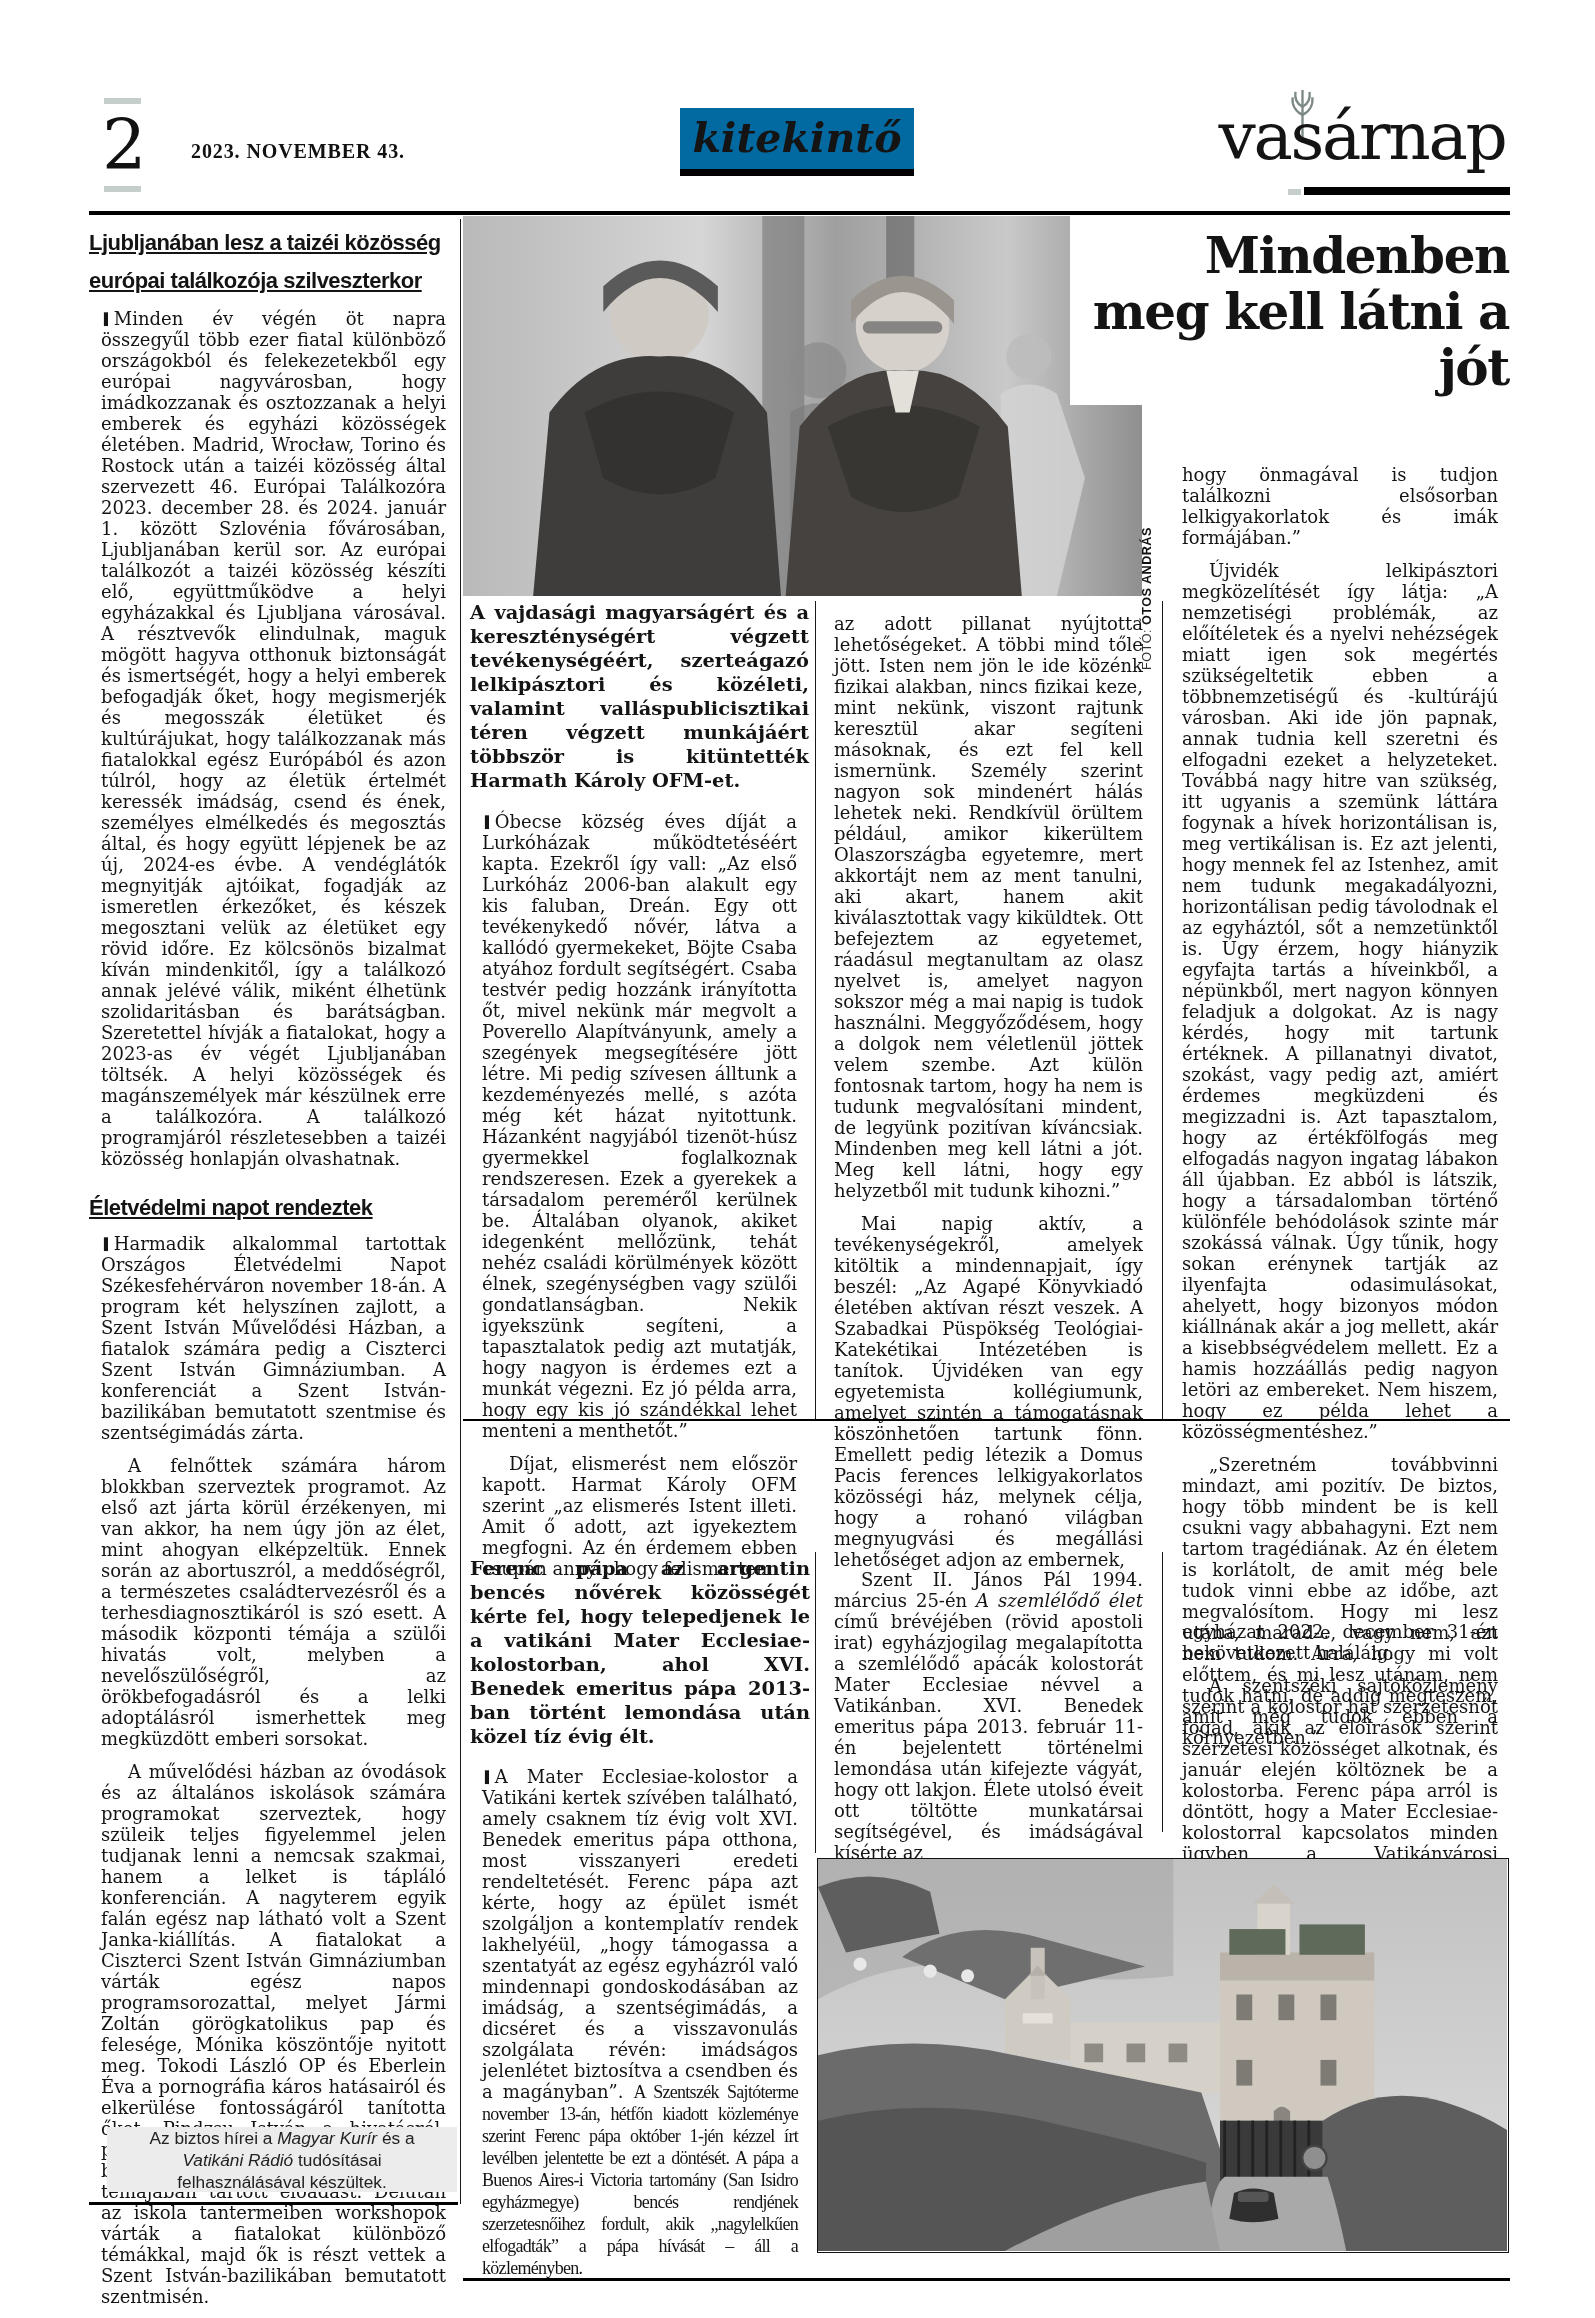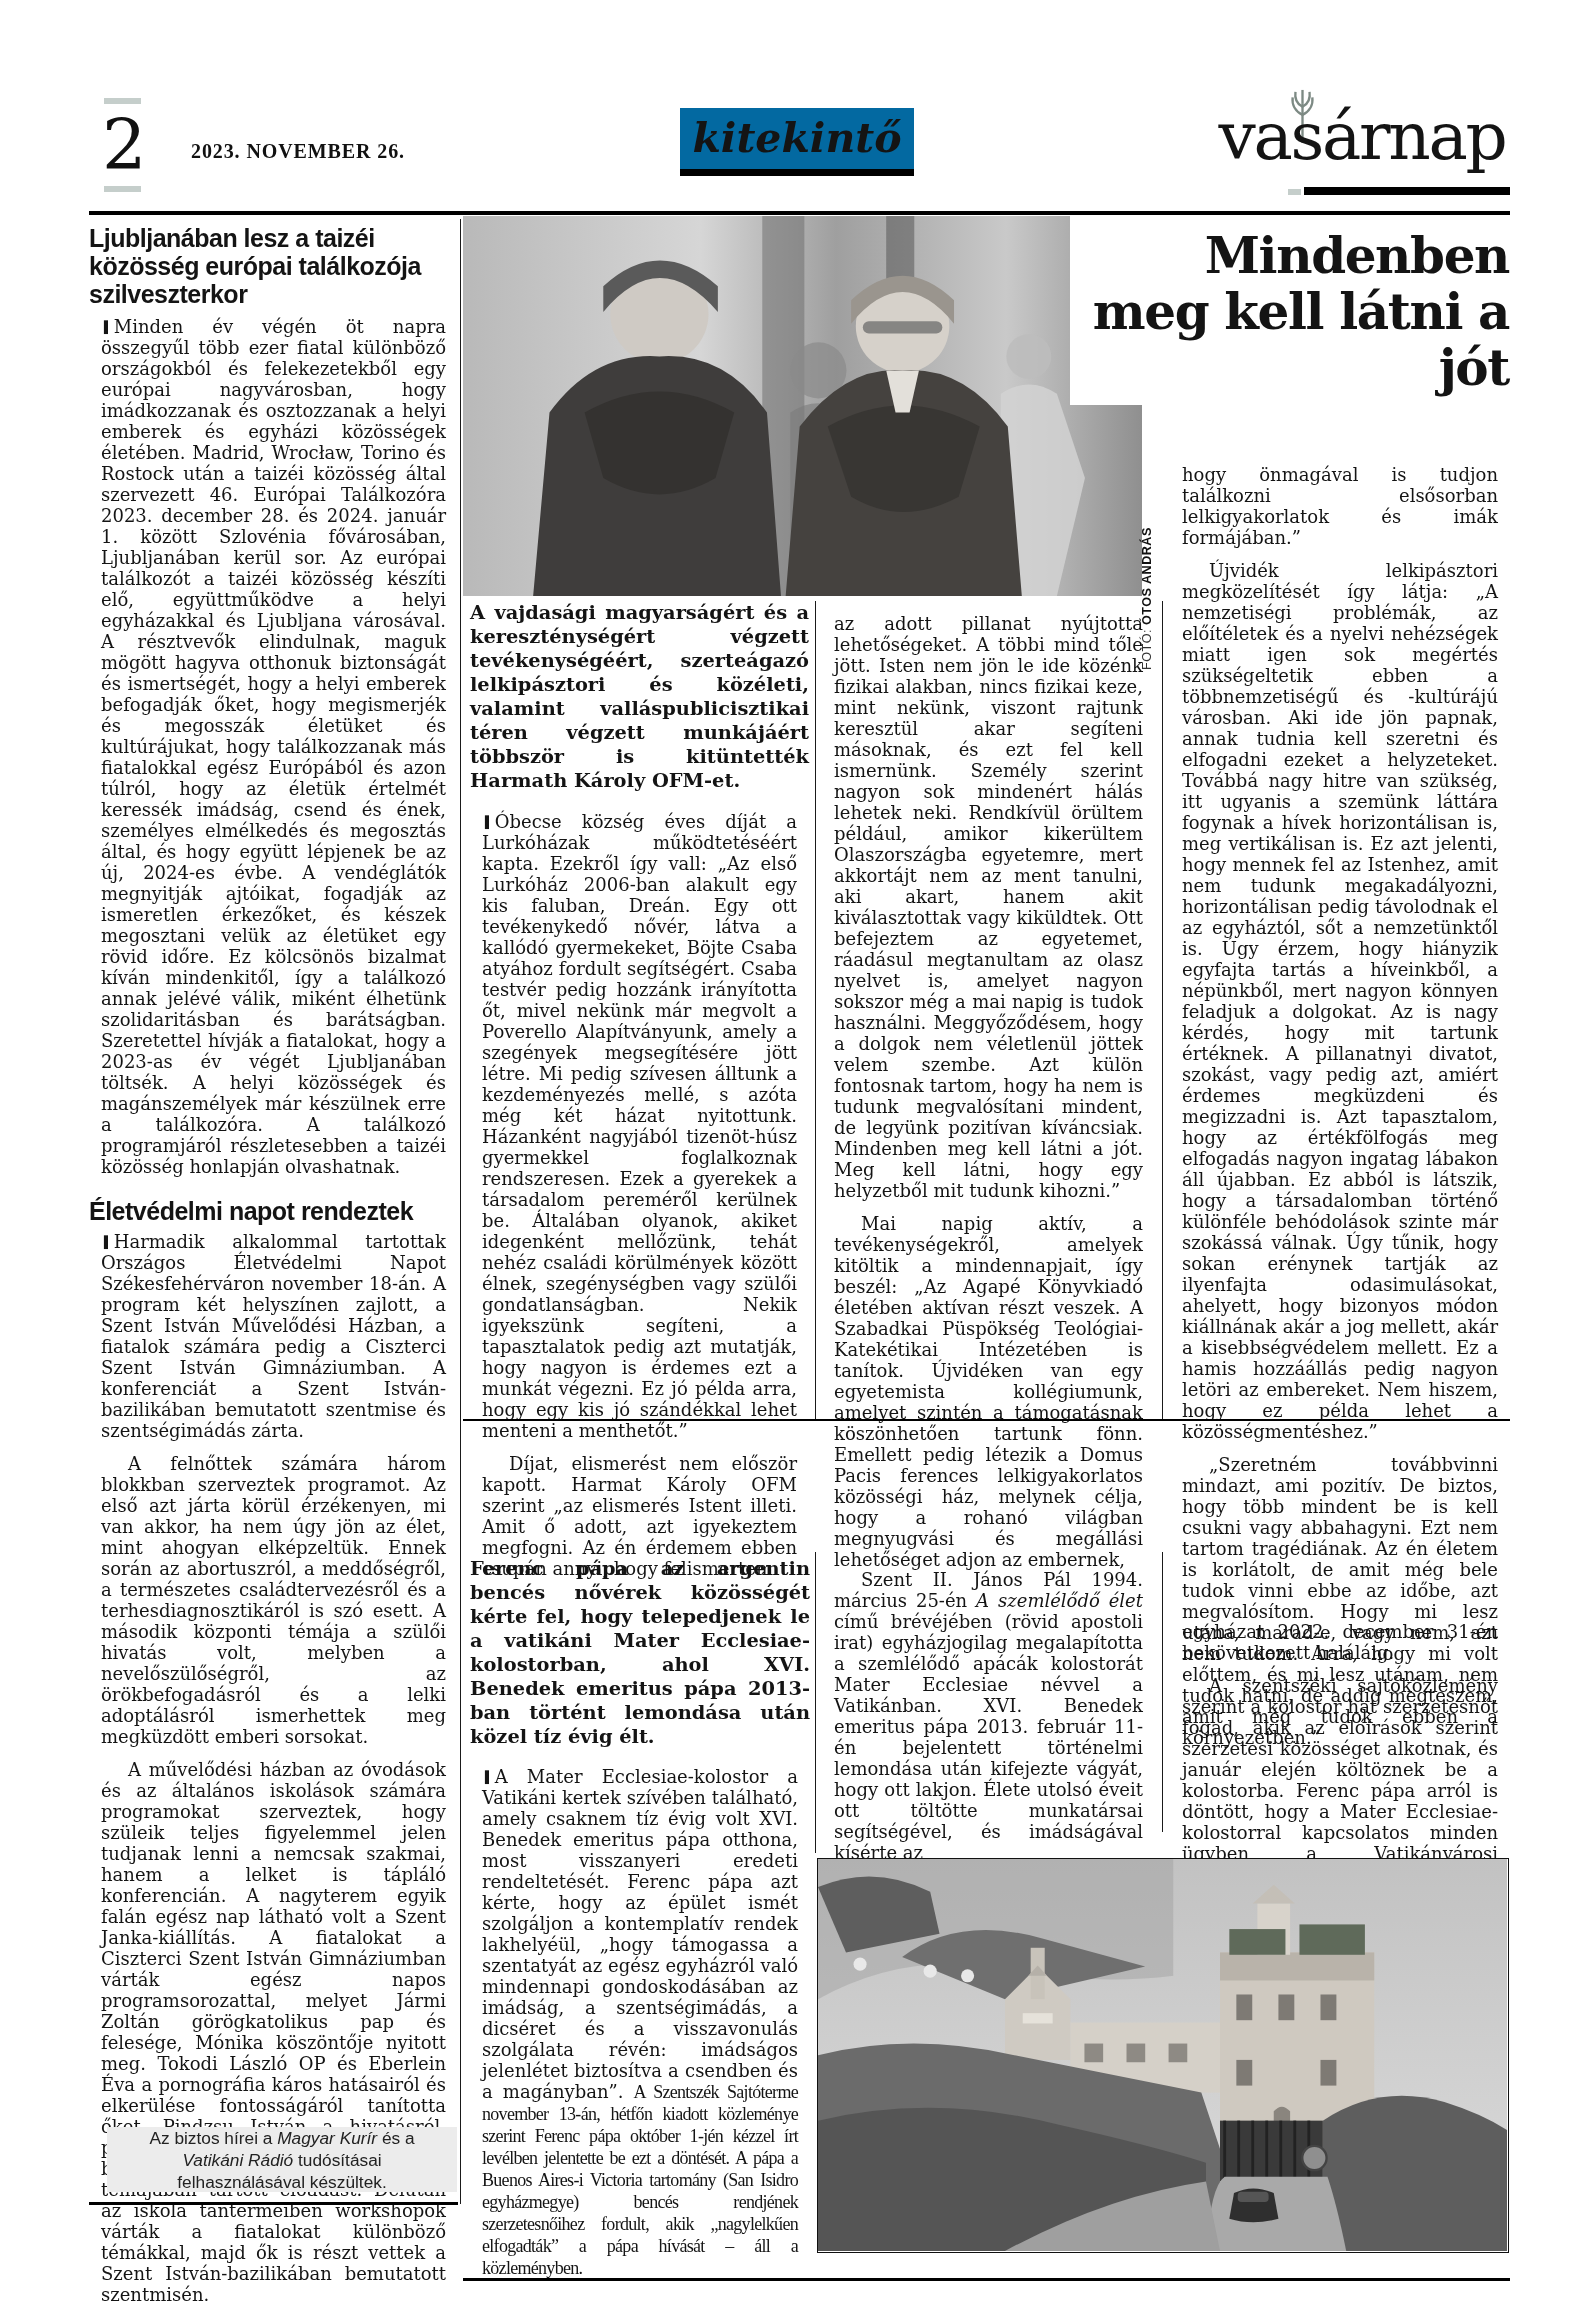--- a/index.html
+++ b/index.html
@@ -11,21 +11,21 @@
 
   
   #page-number{font-family:"DejaVu Serif",serif;font-size:70px;line-height:70px;color:#111;}
   .gray-bar{background:#c5cecb;}
   #date{font-family:"Liberation Serif",serif;font-weight:bold;font-size:20px;letter-spacing:0.9px;color:#111;}
   #kitekinto-box{background:#0369a1;text-align:center;}
   #kitekinto-box .t{font-family:"DejaVu Serif",serif;font-style:italic;font-weight:bold;font-size:41px;line-height:60px;}
   #logo{font-family:"DejaVu Serif",serif;font-size:66px;letter-spacing:-2.3px;text-align:right;line-height:70px;}
 
   
-  .headline-sm{font-family:"Liberation Sans",sans-serif;font-weight:bold;font-size:25px;line-height:28px;letter-spacing:-0.5px;}
+  .headline-sm{font-family:"Liberation Sans",sans-serif;font-weight:bold;font-size:22px;line-height:38px;letter-spacing:-0.5px;text-decoration:underline;}
   .body-p{font-size:18px;line-height:21px;text-align:justify;margin:12px;}
   .body-p.ind{text-indent:27px;}
   .condensed{font-family:"Liberation Serif",serif;letter-spacing:-0.7px;}
   .lead-bold{font-weight:bold;font-size:19.4px;line-height:24px;text-align:justify;margin:0;}
   .marker{display:inline-block;transform:scaleX(.62) translateY(-0.9px);margin-right:2.8px;}
   .headline-xl{font-family:"DejaVu Serif",serif;font-weight:bold;letter-spacing:-1.4px;}
   .byline{font-family:"Liberation Sans",sans-serif;font-weight:bold;font-size:15.4px;letter-spacing:0px;white-space:nowrap;}
   .note-box{background:#ececec;text-align:center;font-family:"Liberation Sans",sans-serif;
             font-size:17.3px;line-height:22px;color:#222;}
   .credit{font-family:"Liberation Sans",sans-serif;font-size:12.6px;letter-spacing:0.5px;color:#333;
@@ -34,21 +34,21 @@
   i{font-style:italic;}
 </style>
 </head>
 <body>
 
 <div id="page">
 
   <div class="abs gray-bar" style="left:104px;top:98px;width:37px;height:6px;"></div>
   <div class="abs" id="page-number" style="left:102px;top:110px;">2</div>
   <div class="abs gray-bar" style="left:104px;top:186px;width:37px;height:6px;"></div>
-  <div class="abs" id="date" style="left:191px;top:140px;">2023. NOVEMBER 26.</div>
+  <div class="abs" id="date" style="left:191px;top:140px;">2023. NOVEMBER 43.</div>
 
   <div class="abs" id="kitekinto-box" style="left:680px;top:108px;width:234px;height:61px;">
     <span class="t">kitekintő</span>
   </div>
   <div class="abs rule" style="left:680px;top:169px;width:234px;height:7px;"></div>
 
   <svg class="abs" style="left:1286px;top:89px;" width="33" height="54" viewBox="0 0 70 115">
     <g stroke="#7d8a84" stroke-width="5" fill="none">
       <path d="M35,115 L35,30"></path>
       <path d="M35,55 C20,48 12,34 14,18"></path>

